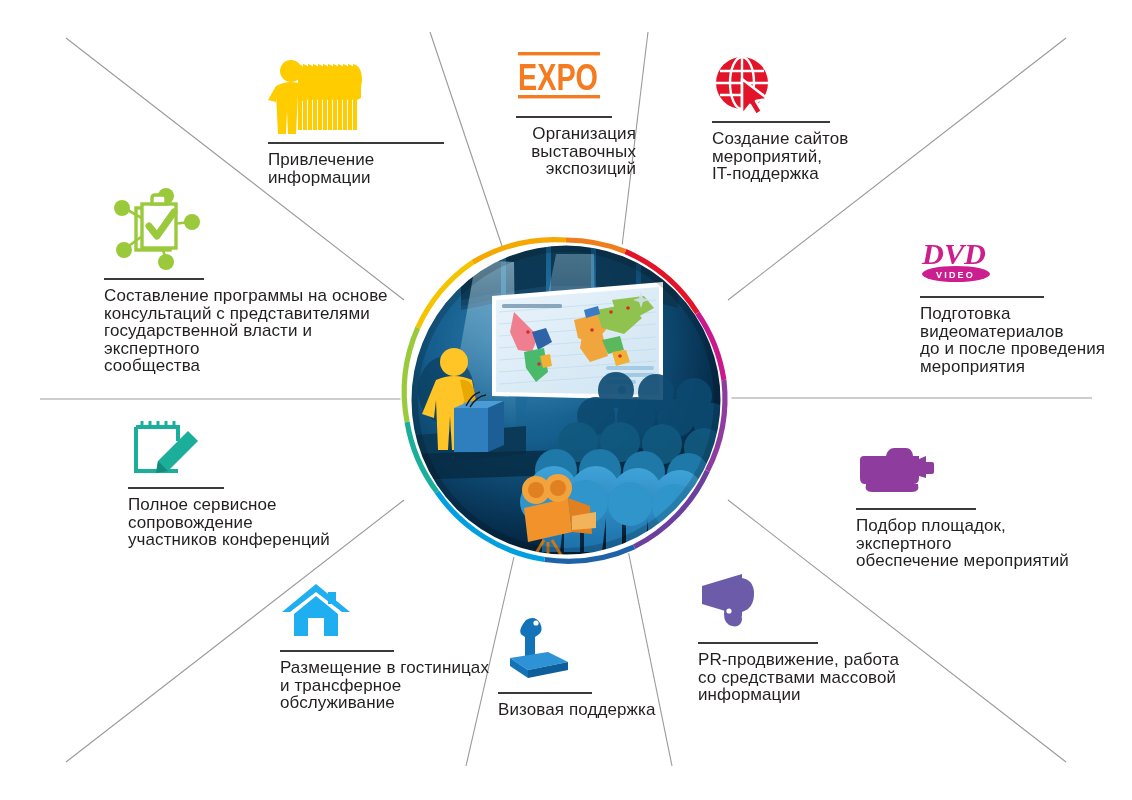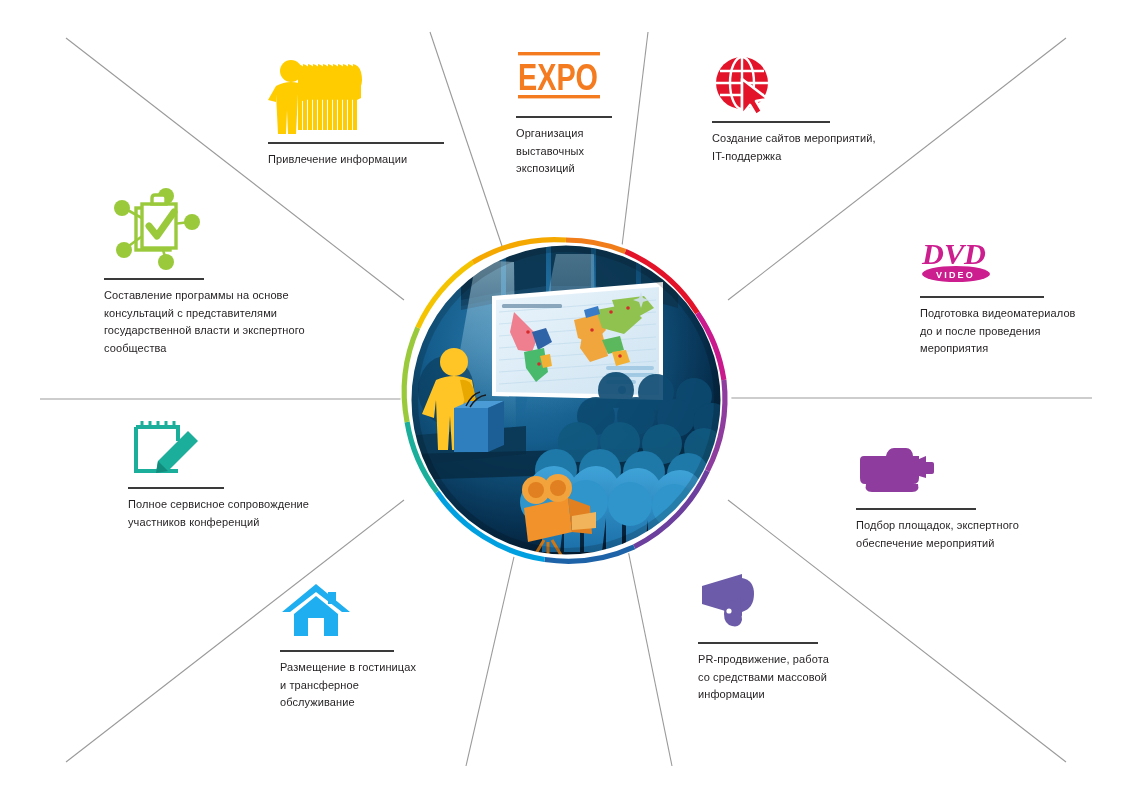--- a/index.html
+++ b/index.html
@@ -12,27 +12,27 @@
   #lines{position:absolute;left:0;top:0;width:1132px;height:800px;z-index:1;}
   #ring{position:absolute;left:0;top:0;width:1132px;height:800px;z-index:3;}
   #hub{position:absolute;left:406px;top:240px;width:320px;height:320px;z-index:2;border-radius:50%;overflow:hidden;}
   #hub svg{display:block;}
 
   .node{position:absolute;z-index:5;}
   .icon-wrap{display:block;height:78px;}
   .icon-wrap svg{display:block;}
   .rule{height:2px;background:#3a3a3a;margin:6px 0 7px 0;}
   .cap{
-    font-size:11px;line-height:17.6px;color:#231f20;letter-spacing:0.1px;
+    font-size:17px;line-height:17.6px;color:#231f20;letter-spacing:0.1px;
     white-space:pre-line;font-weight:400;
   }
   
   .n-attract{left:268px;top:58px;width:210px;}
   .n-attract .rule{width:176px;}
-  .n-expo{left:516px;top:50px;width:120px;}
+  .n-expo{left:516px;top:50px;width:120px;text-align:right;}
   .n-expo .rule{width:96px;}
   .n-it{left:680px;top:55px;width:215px;margin-left:32px;}
   .n-it .rule{width:118px;}
   .n-dvd{left:872px;top:238px;width:230px;margin-left:48px;}
   .n-dvd .rule{width:124px;}
   .n-venue{left:856px;top:442px;width:250px;}
   .n-venue .rule{width:120px;}
   .n-pr{left:698px;top:572px;width:210px;}
   .n-pr .rule{width:120px;}
   .n-visa{left:498px;top:614px;width:170px;}
@@ -355,20 +355,35 @@
         </g>
         <circle cx="31" cy="39" r="2.6" fill="#ffffff"></circle>
       </svg>
     </div>
     <div class="rule"></div>
     <div class="cap">PR-продвижение, работа
 со средствами массовой
 информации</div>
   </div>
 
+  <div class="node n-visa">
+    <div class="icon-wrap">
+      <svg width="74" height="70" viewBox="0 0 74 70">
+        <g fill="#1273B8">
+          <path d="M28 6 q9 -5 14 3 q4 8 -2 12 l-3 2 l0 20 l-10 0 l0 -20 l-3 -2 q-5 -4 4 -15 Z"></path>
+          <circle cx="38" cy="9" r="2.6" fill="#ffffff"></circle>
+          <path d="M12 44 L50 38 L70 48 L30 56 Z" fill="#2E92D6"></path>
+          <path d="M12 44 L30 56 L30 64 L12 52 Z"></path>
+          <path d="M30 56 L70 48 L70 56 L30 64 Z" fill="#0E5E99"></path>
+        </g>
+      </svg>
+    </div>
+    <div class="rule"></div>
+    <div class="cap">Визовая поддержка</div>
+  </div>
 
   <div class="node n-hotel">
     <div class="icon-wrap">
       <svg width="72" height="60" viewBox="0 0 72 60">
         <g fill="#1FAEEF">
           <path d="M36 2 L70 30 L62 30 L36 10 L10 30 L2 30 Z"></path>
           <rect x="48" y="10" width="8" height="12"></rect>
           <path d="M36 14 L58 32 L58 54 L44 54 L44 36 L28 36 L28 54 L14 54 L14 32 Z"></path>
         </g>
       </svg>

